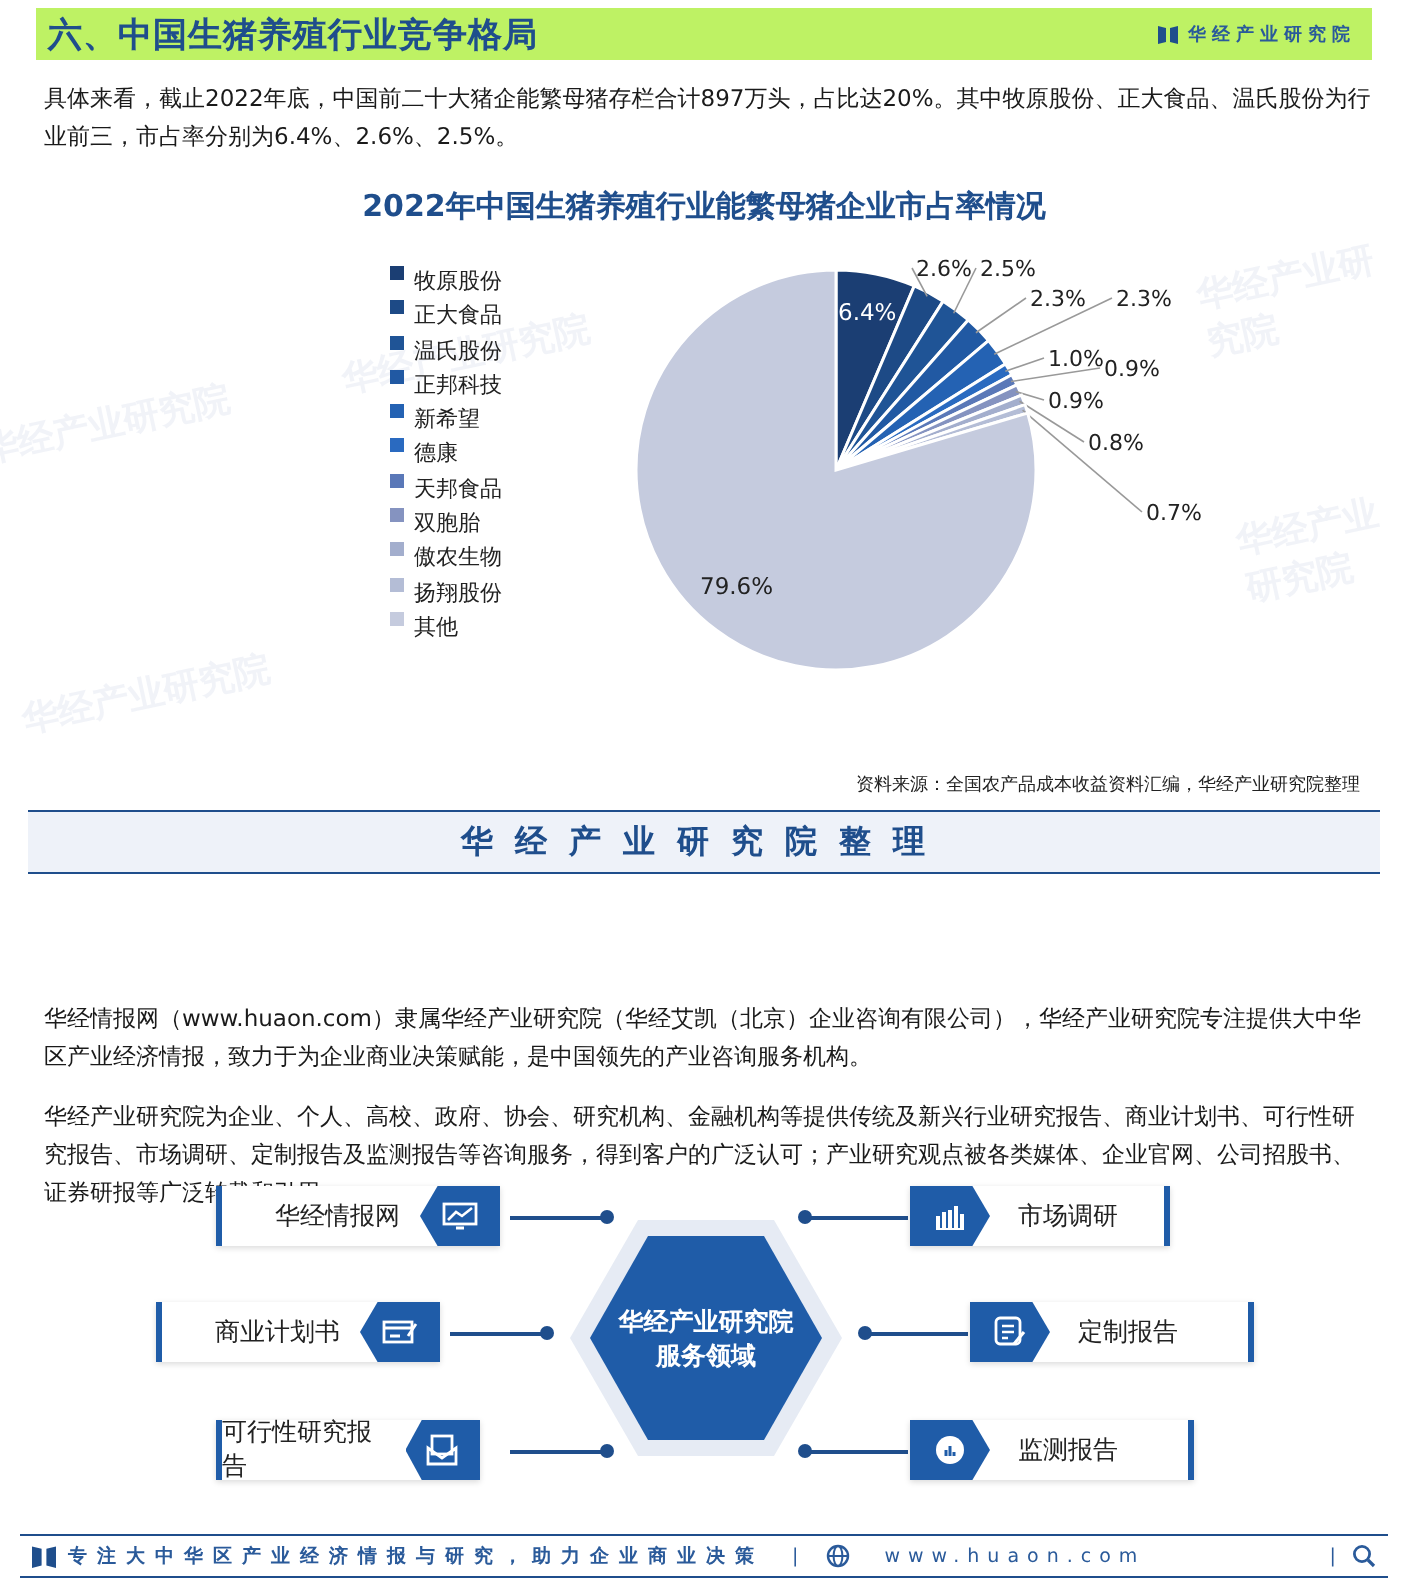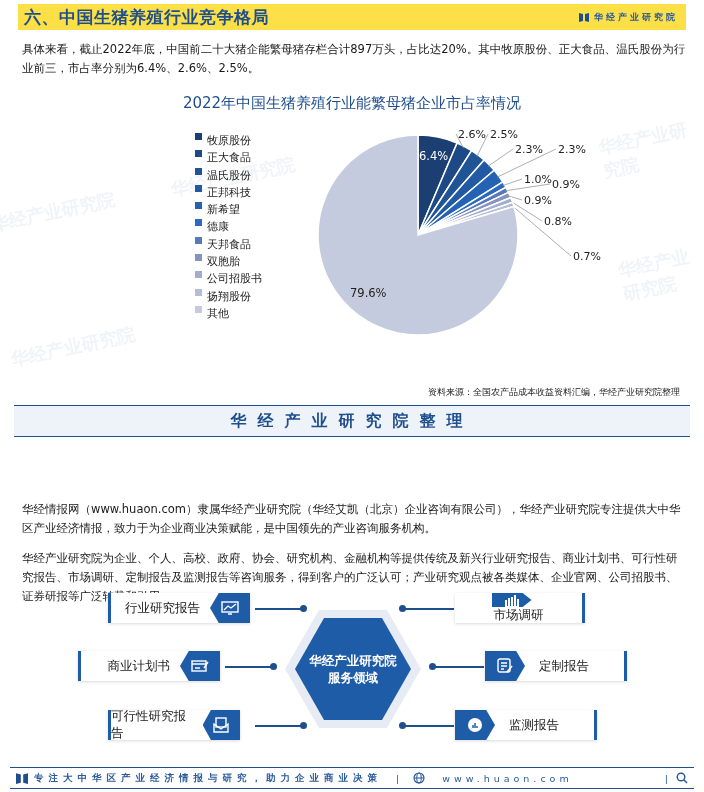--- a/index.html
+++ b/index.html
@@ -1,22 +1,22 @@
 <!DOCTYPE html>
 <html><head>
 <meta charset="utf-8">
 <style>
   * { margin:0; padding:0; box-sizing:border-box; }
   body { width:704px; height:792px; background:#fff; font-family:"DejaVu Sans","Liberation Sans",sans-serif; color:#1a1a1a; position:relative; overflow:hidden; }
-  .hdr { position:absolute; left:18px; top:4px; width:668px; height:26px; background:#fde047; display:flex; align-items:center; justify-content:space-between; padding:0 8px 0 6px; }
+  .hdr { position:absolute; left:18px; top:4px; width:668px; height:26px; background:#bef264; display:flex; align-items:center; justify-content:space-between; padding:0 8px 0 6px; }
   .hdr-title { font-size:17px; font-weight:bold; color:#1f4e8c; letter-spacing:0.5px; }
   .brand { display:flex; align-items:center; gap:5px; font-size:9px; font-weight:bold; color:#2a5a9a; letter-spacing:3px; }
   .brand-logo { width:10px; height:10px; display:inline-block; }
   .intro { position:absolute; left:22px; top:40px; width:664px; font-size:11.5px; line-height:19px; }
-  .chart-title { position:absolute; left:0; width:704px; top:94px; text-align:center; font-size:15px; font-weight:normal; color:#1f4e8c; }
+  .chart-title { position:absolute; left:0; width:704px; top:94px; text-align:center; font-size:15px; font-weight:bold; color:#1f4e8c; }
   .legend { position:absolute; left:195px; top:133px; }
   .lg-item { display:flex; align-items:flex-start; height:17.3px; font-size:11px; color:#222; }
   .lg-sw { width:7px; height:7px; margin-right:5px; }
   svg.pie { position:absolute; left:0; top:0; }
   .source { position:absolute; right:24px; top:386px; font-size:9px; color:#222; }
   .sec-bar { position:absolute; left:14px; top:405px; width:676px; height:32px; background:#eef2f9; border-top:1.5px solid #1f4e8c; border-bottom:1.5px solid #1f4e8c; display:flex; align-items:center; justify-content:center; }
   .sec-title { font-size:16px; font-weight:bold; color:#1f4e8c; letter-spacing:11px; }
   .para { position:absolute; left:22px; width:664px; font-size:11.5px; line-height:19px;margin-top:48px; }
   .svc { position:absolute; height:30px; background:#fff; box-shadow:0 1px 3px rgba(0,0,0,0.15); display:flex; align-items:center; font-size:12.5px; color:#222; }
   .svc-l { border-left:3px solid #1f5ca8; justify-content:flex-end; }
@@ -85,21 +85,21 @@
     <div class="lg-item">
       <span class="lg-sw" style="background: rgb(90, 120, 184);"></span>
       <span>天邦食品</span>
     </div>
     <div class="lg-item">
       <span class="lg-sw" style="background: rgb(133, 147, 192);"></span>
       <span>双胞胎</span>
     </div>
     <div class="lg-item">
       <span class="lg-sw" style="background: rgb(163, 174, 205);"></span>
-      <span>公司招股书</span>
+      <span>傲农生物</span>
     </div>
     <div class="lg-item">
       <span class="lg-sw" style="background: rgb(180, 189, 214);"></span>
       <span>扬翔股份</span>
     </div>
     <div class="lg-item">
       <span class="lg-sw" style="background: rgb(197, 203, 222);"></span>
       <span>其他</span>
     </div>
   </div>
@@ -147,21 +147,21 @@
 <div class="para" style="top:452px;">华经情报网（www.huaon.com）隶属华经产业研究院（华经艾凯（北京）企业咨询有限公司），华经产业研究院专注提供大中华区产业经济情报，致力于为企业商业决策赋能，是中国领先的产业咨询服务机构。</div>
 <div class="para" style="top:501px;">华经产业研究院为企业、个人、高校、政府、协会、研究机构、金融机构等提供传统及新兴行业研究报告、商业计划书、可行性研究报告、市场调研、定制报告及监测报告等咨询服务，得到客户的广泛认可；产业研究观点被各类媒体、企业官网、公司招股书、证券研报等广泛转载和引用。</div>
 
 <div class="hex-out"></div>
 <div class="hex-in">
   <span>华经产业研究院</span>
   <span>服务领域</span>
 </div>
 
 <div class="svc svc-l" style="left:108px;top:593px;width:142px;">
-  <span>行业研究报告</span>
+  <span>华经情报网</span>
   <span class="svc-ic">
     <svg width="18" height="14" viewBox="0 0 18 14">
         <rect x="1" y="1" width="16" height="10" fill="none" stroke="#fff" stroke-width="1.4"></rect>
         <path d="M3 9 L7 5 L10 7 L15 3" stroke="#fff" stroke-width="1.3" fill="none"></path>
         <path d="M7 13 H11" stroke="#fff" stroke-width="1.4"></path>
       </svg>
   </span>
 </div>
 <div class="svc svc-l" style="left:78px;top:651px;width:142px;">
   <span>商业计划书</span>
@@ -191,21 +191,21 @@
 <div class="conn" style="left:255px;top:725px;width:48px;"></div>
 <div class="dot" style="left:300px;top:722px;"></div>
 
 <div class="conn" style="left:402px;top:608px;width:52px;"></div>
 <div class="dot" style="left:399px;top:605px;"></div>
 <div class="conn" style="left:432px;top:666px;width:52px;"></div>
 <div class="dot" style="left:429px;top:663px;"></div>
 <div class="conn" style="left:402px;top:725px;width:52px;"></div>
 <div class="dot" style="left:399px;top:722px;"></div>
 
-<div class="svc svc-r" style="left:455px;top:593px;width:130px;flex-direction:column;">
+<div class="svc svc-r" style="left:455px;top:593px;width:130px;">
   <span class="svc-ic">
     <svg width="16" height="14" viewBox="0 0 16 14">
         <path d="M2 13 V7 M5 13 V5 M8 13 V4 M11 13 V2 M14 13 V6" stroke="#fff" stroke-width="2"></path>
         <path d="M1 13.5 H15" stroke="#fff" stroke-width="1"></path>
       </svg>
   </span>
   <span>市场调研</span>
 </div>
 <div class="svc svc-r" style="left:485px;top:651px;width:142px;">
   <span class="svc-ic">

